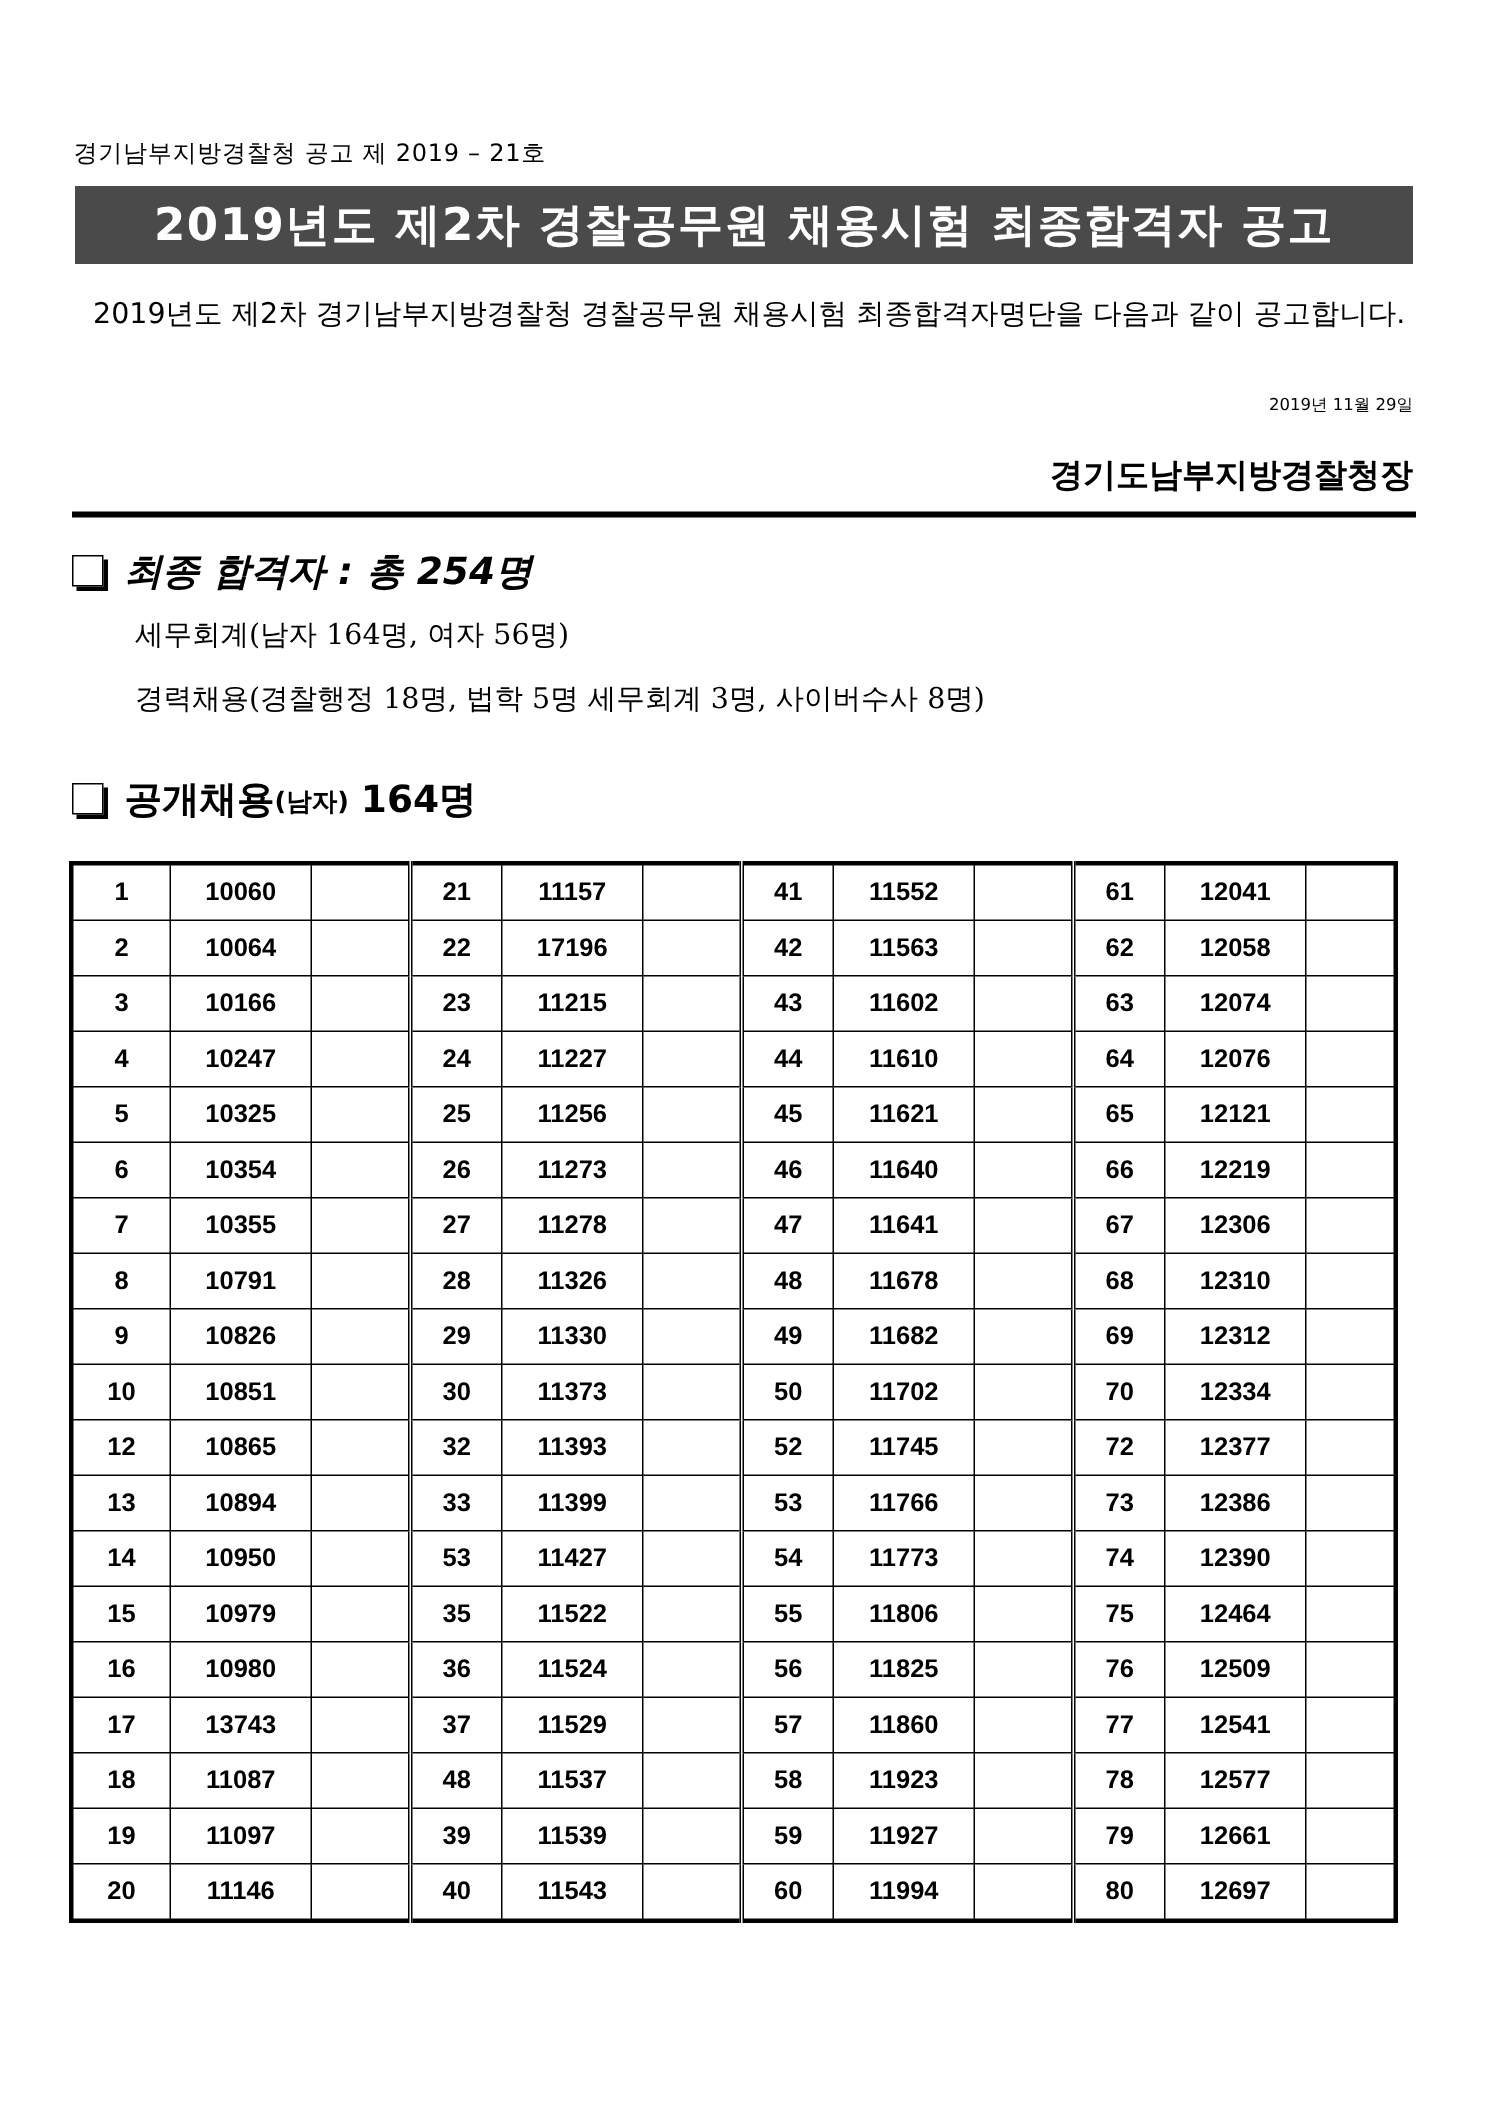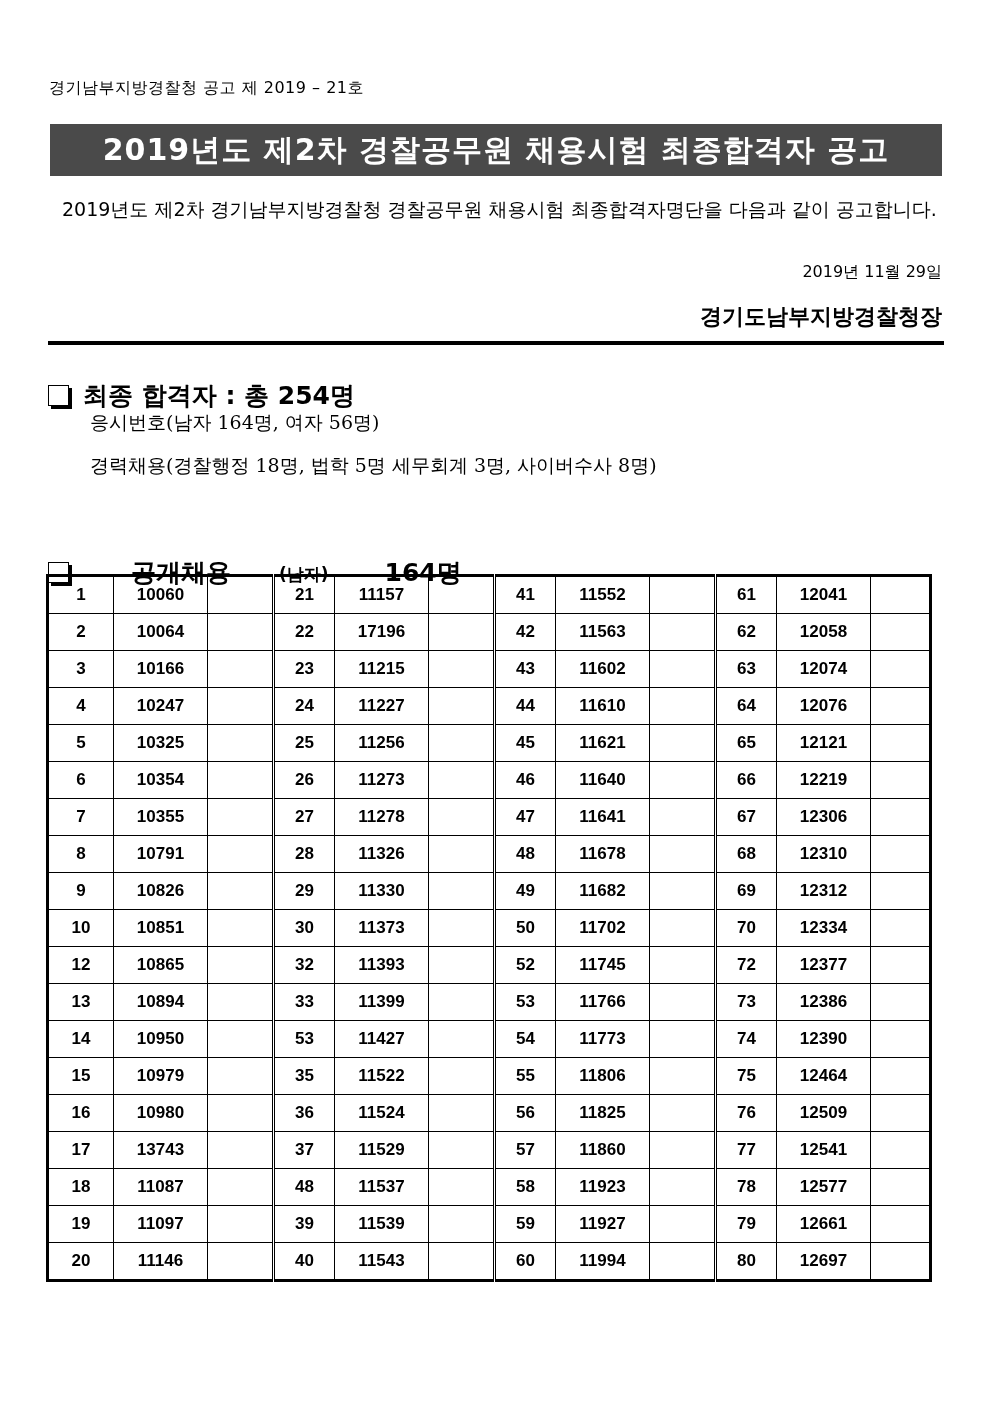--- a/index.html
+++ b/index.html
@@ -1,27 +1,27 @@
 <!DOCTYPE html>
 <html><head>
 <meta charset="utf-8">
 <style>
   html, body { margin:0; padding:0; background:#ffffff; }
   body { width:992px; height:1403px; position:relative; font-family:"DejaVu Sans", sans-serif; color:#000; }
-  .notice-no { position:absolute; left:49px; top:78px; font-size:16px; letter-spacing:0.5px; }
+  .notice-no { position:absolute; left:49px; top:92px; font-size:16px; letter-spacing:0.5px; }
   .title-bar { position:absolute; left:50px; top:124px; width:892px; height:52px; background:#4a4a4a; color:#fff; display:flex; align-items:center; justify-content:center; font-size:30px; font-weight:bold; letter-spacing:1px;text-align:center; }
   .intro { position:absolute; left:62px; top:192px; width:880px; font-size:19px; line-height:34px; text-align:justify; }
-  .date { position:absolute; right:50px; top:262px; font-size:16px;text-align:right; }
+  .date { position:absolute; right:50px; top:262px; font-size:11px;text-align:right; }
   .signer { position:absolute; right:50px; top:302px; font-size:22px; font-weight:bold; }
   .rule { position:absolute; left:48px; top:341px; width:896px; height:4px; background:#000; }
   .sec-head { position:absolute; left:48px; display:flex; align-items:center; font-size:25px; font-weight:bold; }
   .sec-head .box { width:19px; height:19px; border:1.5px solid #000; box-shadow:3px 3px 0 #000; margin-right:14px; background:#fff; }
   .sec-head .small { font-size:17px; font-weight:bold; margin-top:4px;text-align:center; }
-  .sec1 { top:379px; }
-  .sec2 { top:556px;gap:48px; }
+  .sec1 { top:364px;font-style:italic; }
+  .sec2 { top:516px; }
   .sub-line { position:absolute; left:90px; font-family:"DejaVu Serif", serif; font-size:19px; }
   .sub1 { top:410px; }
   .sub2 { top:453px; }
   table.list { position:absolute; left:46px; top:574px; width:886px; border-collapse:collapse; border:3px solid #000; table-layout:fixed; }
   table.list td { border:1px solid #000; text-align:center; font-weight:bold; font-size:17px; height:36px; padding:0; font-family:"Liberation Sans", sans-serif; }
   table.list tr.head td { height:36px; border-bottom:3px double #000; }
   table.list td.grp-start { border-left:3px double #000; }
 </style>
 </head>
 <body>
@@ -30,21 +30,21 @@
 <div class="title-bar">2019년도 제2차 경찰공무원 채용시험 최종합격자 공고</div>
 <div class="intro">2019년도 제2차 경기남부지방경찰청 경찰공무원 채용시험 최종합격자명단을 다음과 같이 공고합니다.</div>
 <div class="date">2019년 11월 29일</div>
 <div class="signer">경기도남부지방경찰청장</div>
 <div class="rule"></div>
 
 <div class="sec-head sec1">
   <span class="box"></span>
   <span>최종 합격자 : 총 254명</span>
 </div>
-<div class="sub-line sub1">응시번호(남자 164명, 여자 56명)</div>
+<div class="sub-line sub1">세무회계(남자 164명, 여자 56명)</div>
 <div class="sub-line sub2">경력채용(경찰행정 18명, 법학 5명 세무회계 3명, 사이버수사 8명)</div>
 
 <div class="sec-head sec2">
   <span class="box"></span>
   <span>공개채용</span>
   <span class="small">(남자)</span>
   <span style="margin-left:8px">164명</span>
 </div>
 
 <table class="list">

